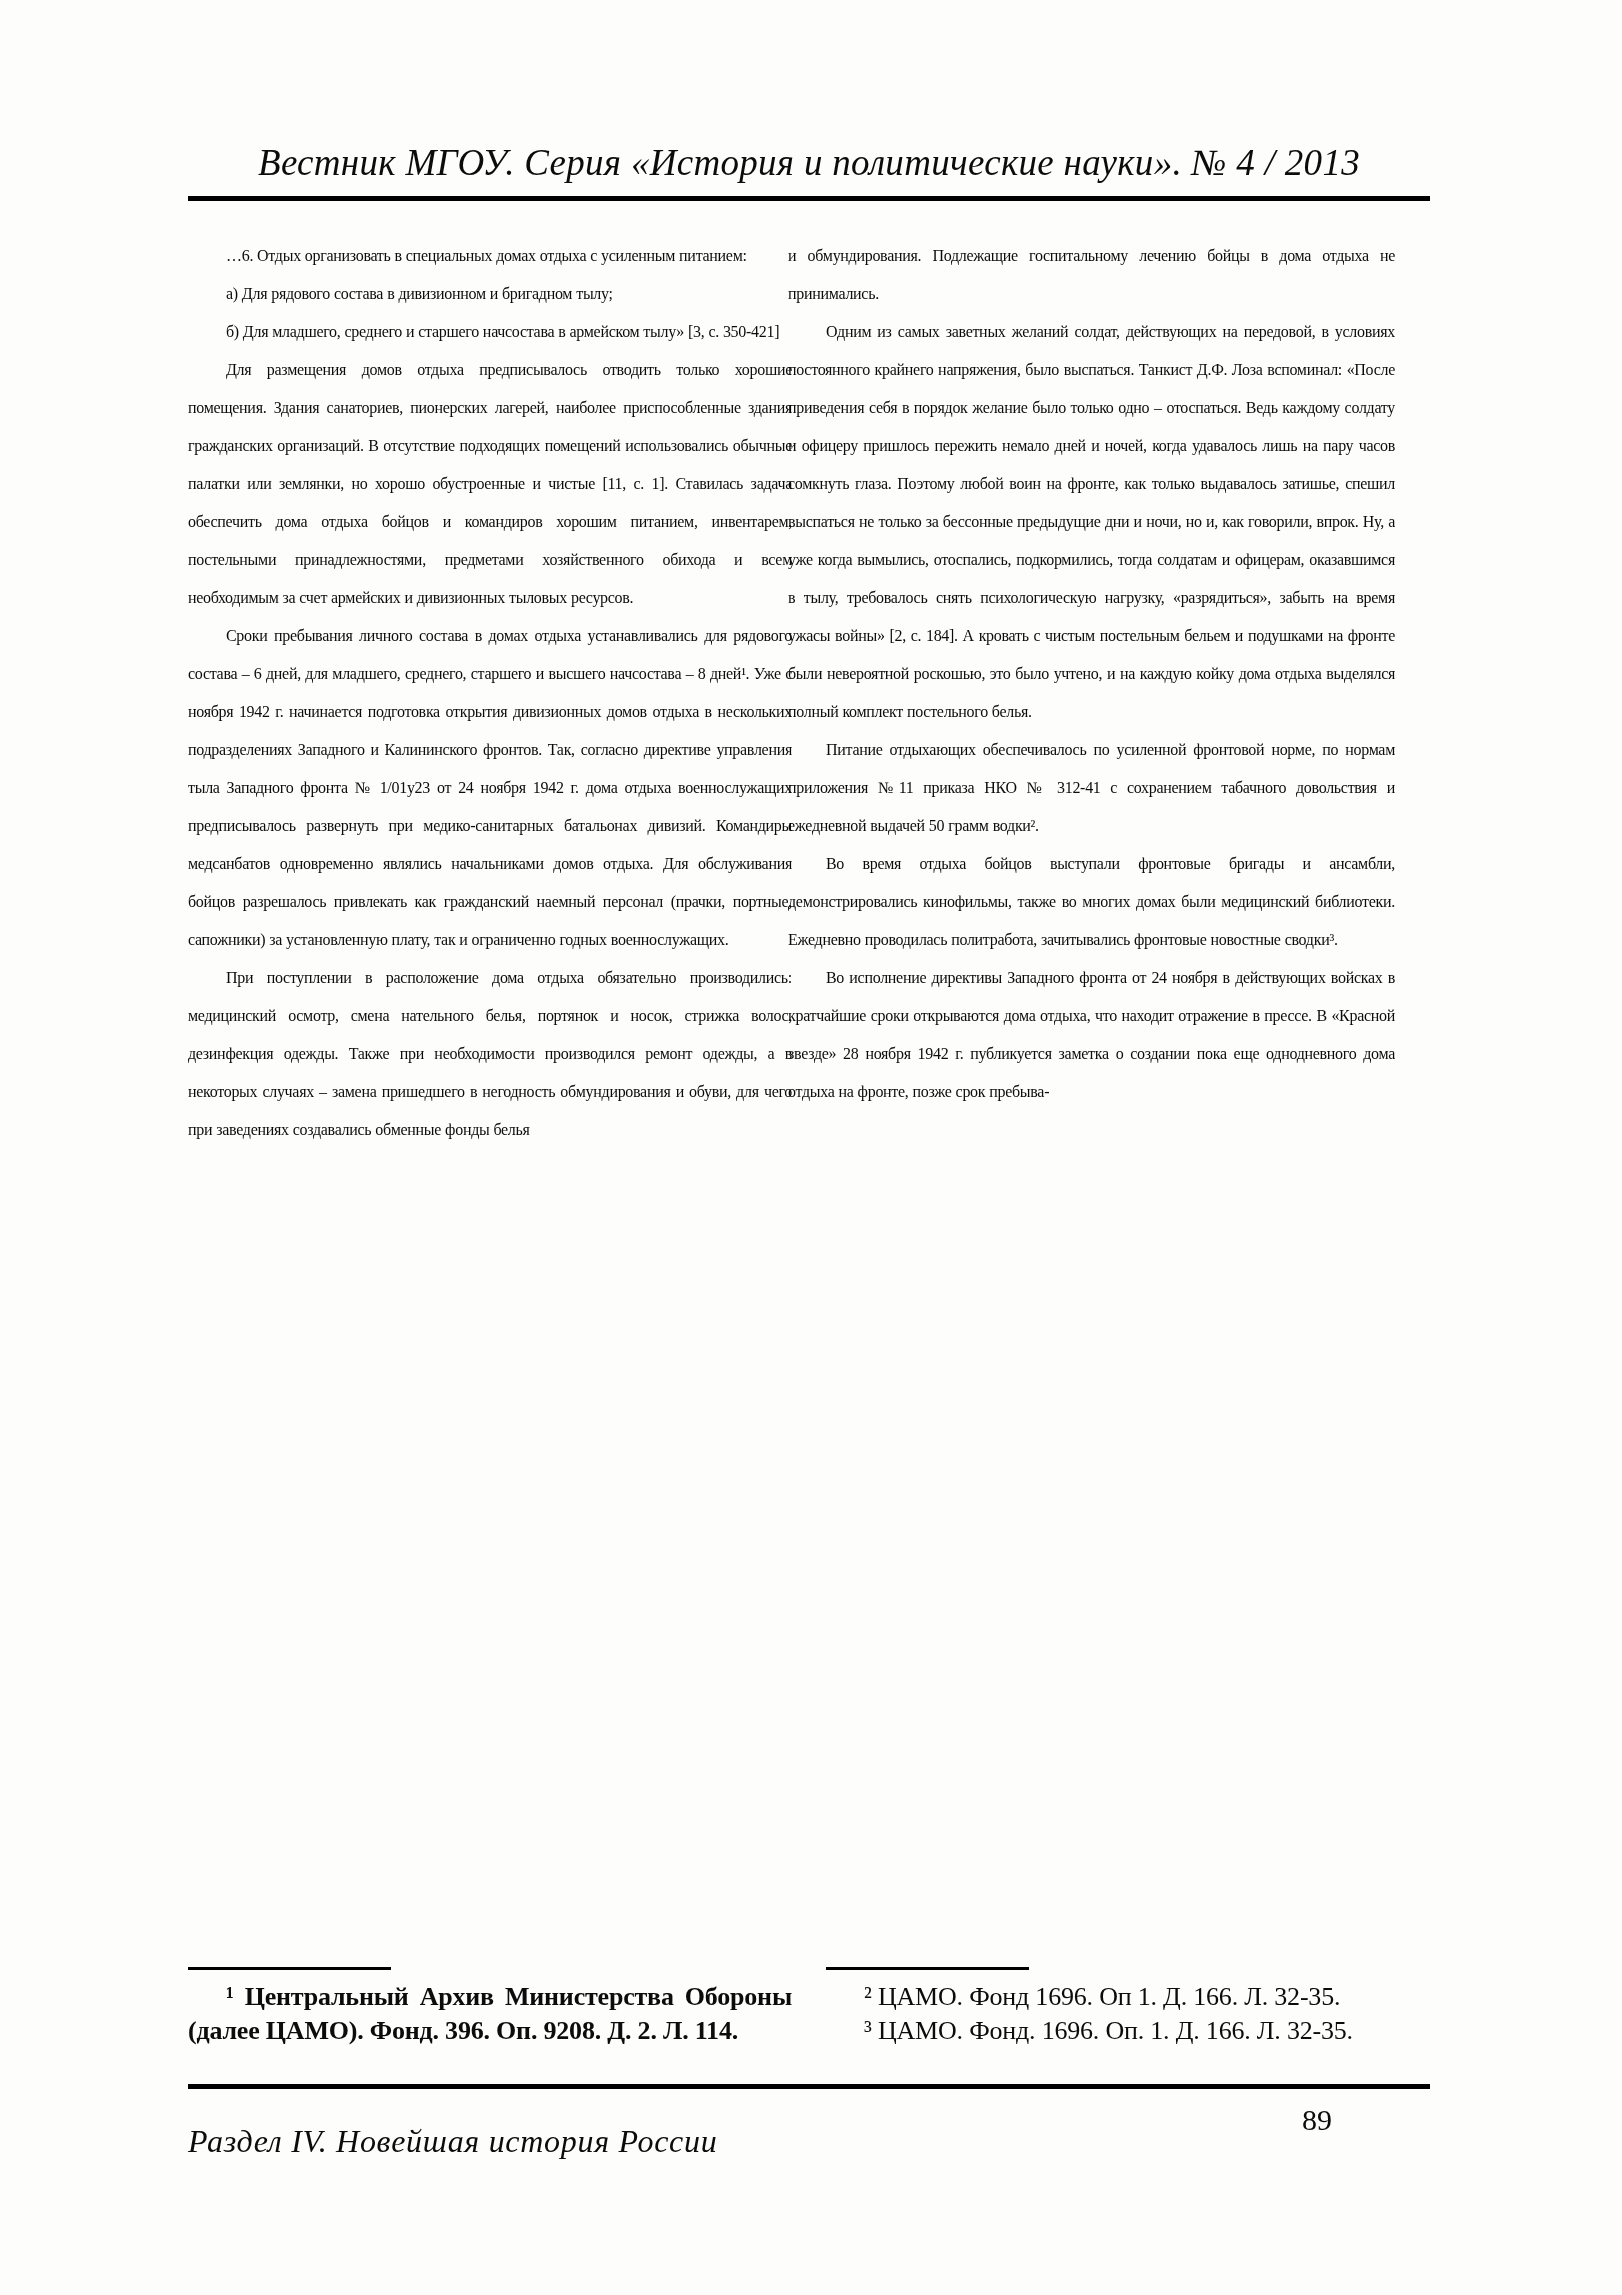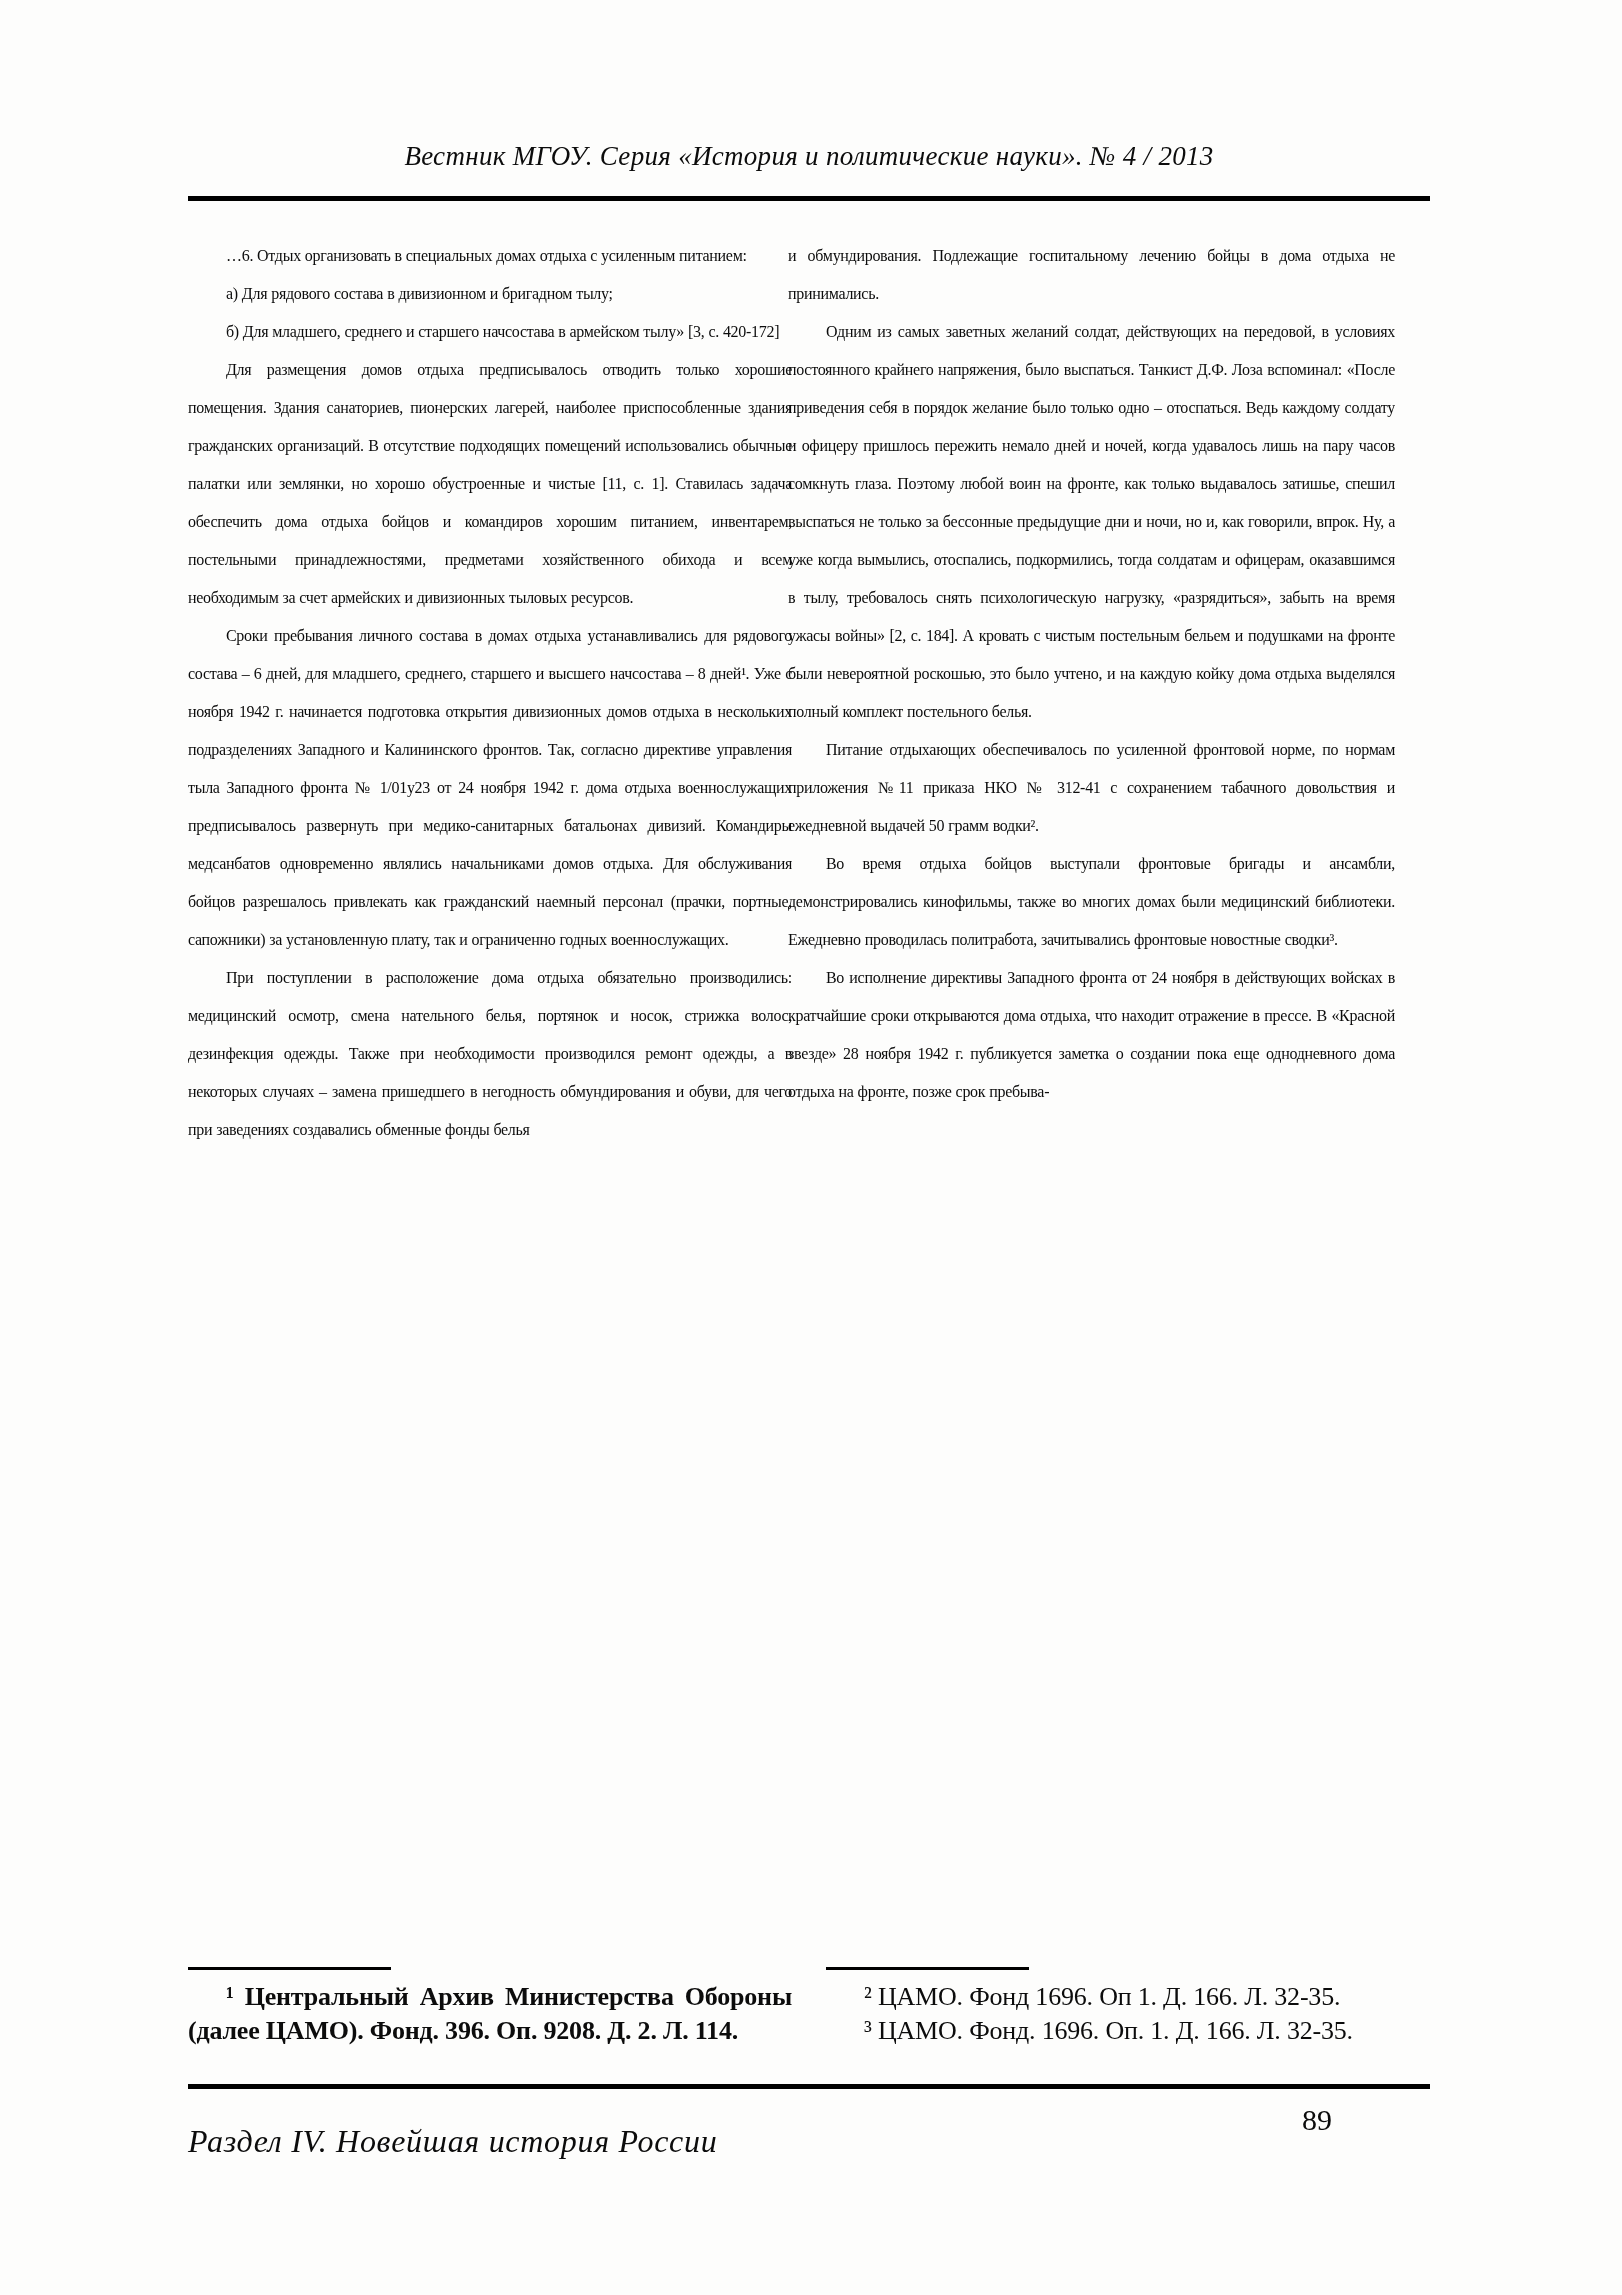--- a/index.html
+++ b/index.html
@@ -13,21 +13,21 @@
     background: #fdfdfc;
     font-family: "Liberation Serif", "DejaVu Serif", serif;
     color: #0c0c0c;
     overflow: hidden;
   }
   .running-head {
     position: absolute;
     top: 141px; left: 188px; width: 1242px;
     text-align: center;
     font-style: italic;
-    font-size: 27px;
+    font-size: 37px;
     letter-spacing: 0.3px;
     white-space: nowrap;
   }
   .rule {
     position: absolute;
     left: 188px; width: 1242px; height: 5.2px;
     background: #000000;
   }
   .rule-top { top: 196px; }
   .rule-bottom { top: 2084px; }
@@ -89,21 +89,21 @@
 
 <div class="page">
 
   <div class="running-head">Вестник МГОУ. Серия «История и политические науки». № 4 / 2013</div>
 
   <div class="rule rule-top"></div>
 
   <div class="col col-left">
     <p>…6. Отдых организовать в специальных домах отдыха с усиленным питанием:</p>
     <p>а) Для рядового состава в дивизионном и бригадном тылу;</p>
-    <p>б) Для младшего, среднего и старшего начсостава в армейском тылу» [3, с. 420-172]</p>
+    <p>б) Для младшего, среднего и старшего начсостава в армейском тылу» [3, с. 350-421]</p>
     <p>Для размещения домов отдыха предписывалось отводить только хорошие помещения. Здания санаториев, пионерских лагерей, наиболее приспособленные здания гражданских организаций. В отсутствие подходящих помещений использовались обычные палатки или землянки, но хорошо обустроенные и чистые [11, с. 1]. Ставилась задача обеспечить дома отдыха бойцов и командиров хорошим питанием, инвентарем, постельными принадлежностями, предметами хозяйственного обихода и всем необходимым за счет армейских и дивизионных тыловых ресурсов.</p>
     <p>Сроки пребывания личного состава в домах отдыха устанавливались для рядового состава – 6 дней, для младшего, среднего, старшего и высшего начсостава – 8 дней¹. Уже с ноября 1942 г. начинается подготовка открытия дивизионных домов отдыха в нескольких подразделениях Западного и Калининского фронтов. Так, согласно директиве управления тыла Западного фронта № 1/01у23 от 24 ноября 1942 г. дома отдыха военнослужащих предписывалось развернуть при медико-санитарных батальонах дивизий. Командиры медсанбатов одновременно являлись начальниками домов отдыха. Для обслуживания бойцов разрешалось привлекать как гражданский наемный персонал (прачки, портные, сапожники) за установленную плату, так и ограниченно годных военнослужащих.</p>
     <p>При поступлении в расположение дома отдыха обязательно производились: медицинский осмотр, смена нательного белья, портянок и носок, стрижка волос, дезинфекция одежды. Также при необходимости производился ремонт одежды, а в некоторых случаях – замена пришедшего в негодность обмундирования и обуви, для чего при заведениях создавались обменные фонды белья</p>
   </div>
 
   <div class="col col-right">
     <p class="cont">и обмундирования. Подлежащие госпитальному лечению бойцы в дома отдыха не принимались.</p>
     <p>Одним из самых заветных желаний солдат, действующих на передовой, в условиях постоянного крайнего напряжения, было выспаться. Танкист Д.Ф. Лоза вспоминал: «После приведения себя в порядок желание было только одно – отоспаться. Ведь каждому солдату и офицеру пришлось пережить немало дней и ночей, когда удавалось лишь на пару часов сомкнуть глаза. Поэтому любой воин на фронте, как только выдавалось затишье, спешил выспаться не только за бессонные предыдущие дни и ночи, но и, как говорили, впрок. Ну, а уже когда вымылись, отоспались, подкормились, тогда солдатам и офицерам, оказавшимся в тылу, требовалось снять психологическую нагрузку, «разрядиться», забыть на время ужасы войны» [2, с. 184]. А кровать с чистым постельным бельем и подушками на фронте были невероятной роскошью, это было учтено, и на каждую койку дома отдыха выделялся полный комплект постельного белья.</p>
     <p>Питание отдыхающих обеспечивалось по усиленной фронтовой норме, по нормам приложения №11 приказа НКО № 312-41 с сохранением табачного довольствия и ежедневной выдачей 50 грамм водки².</p>
     <p>Во время отдыха бойцов выступали фронтовые бригады и ансамбли, демонстрировались кинофильмы, также во многих домах были медицинский библиотеки. Ежедневно проводилась политработа, зачитывались фронтовые новостные сводки³.</p>

